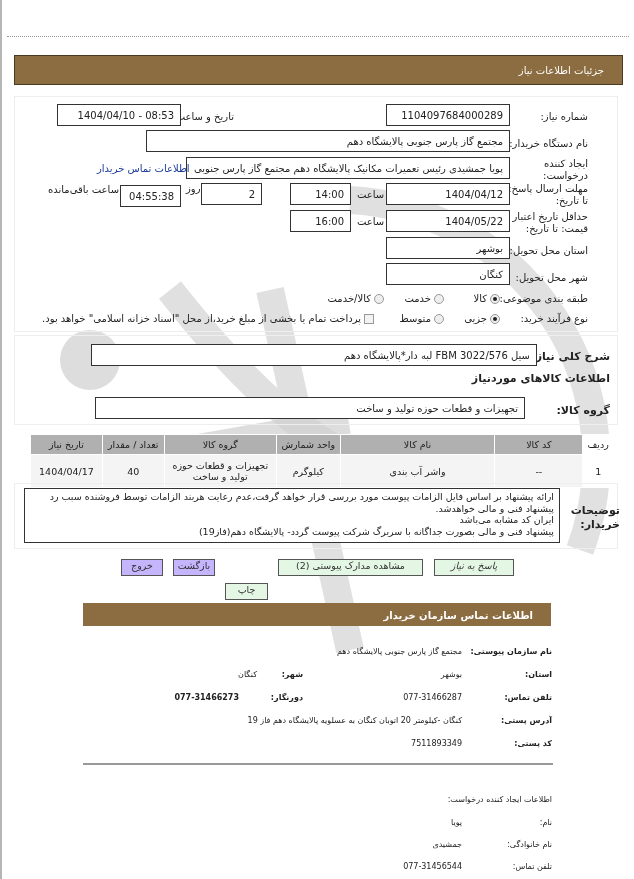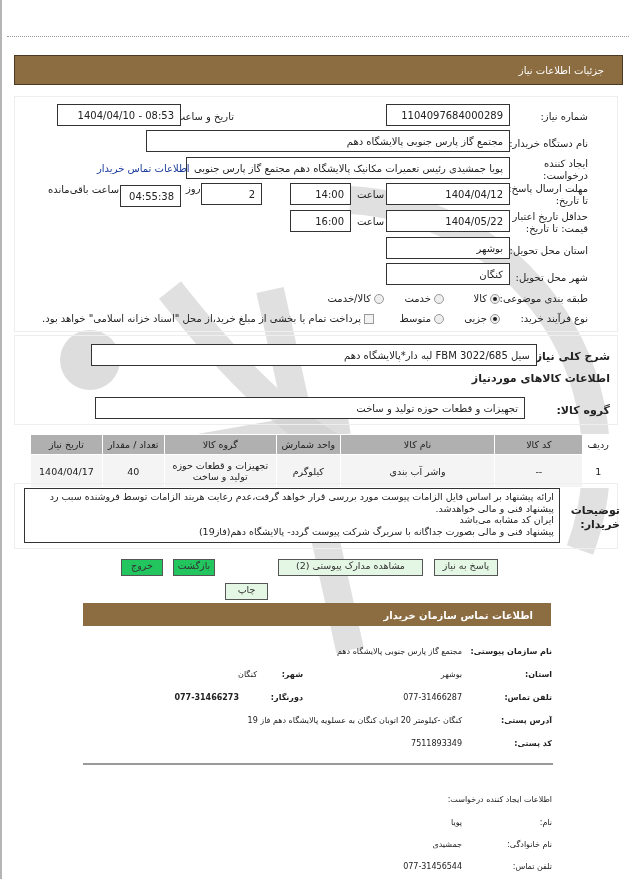--- a/index.html
+++ b/index.html
@@ -19,21 +19,21 @@
            background:#eee; vertical-align:middle; position:relative; margin-left:3px; }
   .radio.on::after { content:""; position:absolute; left:2px; top:2px; width:4px; height:4px; border-radius:50%; background:#222; }
   .chk { display:inline-block; width:8px; height:8px; border:1px solid #999; background:#f3f3f3; vertical-align:middle; margin-left:3px; }
   .link { position:absolute; color:#1a3a9c; font-size:10px; white-space:nowrap; }
   table.items { position:absolute; left:30px; top:434px; width:584px; border-collapse:collapse; font-size:9.5px; }
   table.items th { background:#b0b0b0; color:#222; font-weight:normal; height:19px; border:1px solid #fff; padding:0 4px; }
   table.items td { background:#f4f4f4; text-align:center; height:32px; border:1px solid #fff; padding:0 4px; }
   .btn { position:absolute; border:1px solid #555; box-sizing:border-box; font-size:9.5px; display:flex; align-items:flex-start;
          justify-content:center; height:17px; color:#333; line-height:11px; overflow:hidden; }
   .btn.g { background:#e4f6e4; }
-  .btn.r { background:#22c55e; }
+  .btn.r { background:#c4b5fd; }
   .crow { position:absolute; font-size:8px; white-space:nowrap; }
   .crow.b { font-weight:bold; }
   .sep { position:absolute; left:83px; width:470px; top:763px; border-top:2px solid #999; }
   .watermark { position:absolute; pointer-events:none; }
 </style>
 </head>
 <body>
 
 <div class="leftline"></div>
 <div class="dotted"></div>
@@ -92,21 +92,21 @@
 <span class="lbl" style="right:190px;top:293px;"><span class="radio"></span><span>خدمت</span></span>
 <span class="lbl" style="right:250px;top:293px;"><span class="radio"></span><span>کالا/خدمت</span></span>
 
 <span class="lbl" style="right:46px;top:313px;">نوع فرآیند خرید:</span>
 <span class="lbl" style="right:134px;top:313px;"><span class="radio on"></span><span>جزیی</span></span>
 <span class="lbl" style="right:190px;top:313px;"><span class="radio"></span><span>متوسط</span></span>
 <span class="lbl" style="right:260px;top:313px;"><span class="chk"></span><span>پرداخت تمام یا بخشی از مبلغ خرید،از محل "اسناد خزانه اسلامی" خواهد بود.</span></span>
 
 <div class="panel" style="left:14px;top:335px;width:604px;height:90px;"></div>
 <span class="lbl b" style="right:24px;top:350px;">شرح کلی نیاز:</span>
-<div class="box" style="left:91px;top:344px;width:446px;height:22px;">سیل FBM 3022/685 لبه دار*پالایشگاه دهم</div>
+<div class="box" style="left:91px;top:344px;width:446px;height:22px;">سیل FBM 3022/576 لبه دار*پالایشگاه دهم</div>
 <span class="lbl b" style="right:24px;top:372px;">اطلاعات کالاهای موردنیاز</span>
 <span class="lbl b" style="right:24px;top:404px;">گروه کالا:</span>
 <div class="box" style="left:95px;top:397px;width:430px;height:22px;">تجهیزات و قطعات حوزه تولید و ساخت</div>
 
 <table class="items">
   <thead>
     <tr>
       <th style="width:18px;background:#fff;">ردیف</th>
       <th style="width:78px;">کد کالا</th>
       <th style="width:144px;">نام کالا</th>
@@ -130,21 +130,21 @@
 </table>
 
 <div class="panel" style="left:14px;top:483px;width:604px;height:66px;"></div>
 <span class="lbl b" style="right:14px;top:504px;width:46px;white-space:normal;line-height:14px;">توضیحات خریدار:</span>
 <div style="position:absolute;left:24px;top:488px;width:536px;height:55px;border:1px solid #333;box-sizing:border-box;padding:2px 5px;font-size:9.5px;line-height:11.5px;background:#fff;">
   <div>ارائه پیشنهاد بر اساس فایل الزامات پیوست مورد بررسی قرار خواهد گرفت،عدم رعایت هربند الزامات توسط فروشنده سبب رد پیشنهاد فنی و مالی خواهدشد.</div>
   <div>ایران کد مشابه می‌باشد</div>
   <div>پیشنهاد فنی و مالی بصورت جداگانه با سربرگ شرکت پیوست گردد- پالایشگاه دهم(فاز19)</div>
 </div>
 
-<div class="btn g" style="left:434px;top:559px;width:64px;">پاسخ به نیاز</div>
+<div class="btn g" style="left:434px;top:559px;width:80px;font-style:italic;">پاسخ به نیاز</div>
 <div class="btn g" style="left:278px;top:559px;width:145px;">مشاهده مدارک پیوستی (2)</div>
 <div class="btn g" style="left:225px;top:583px;width:43px;">چاپ</div>
 <div class="btn r" style="left:173px;top:559px;width:42px;">بازگشت</div>
 <div class="btn r" style="left:121px;top:559px;width:42px;">خروج</div>
 
 <div class="hdr" style="left:83px;top:603px;width:468px;height:23px;border:none;">
   <span style="font-weight:bold;right:18px;">اطلاعات تماس سازمان خریدار</span>
 </div>
 
 <span class="crow b" style="right:82px;top:647px;">نام سازمان پیوستی:</span>

